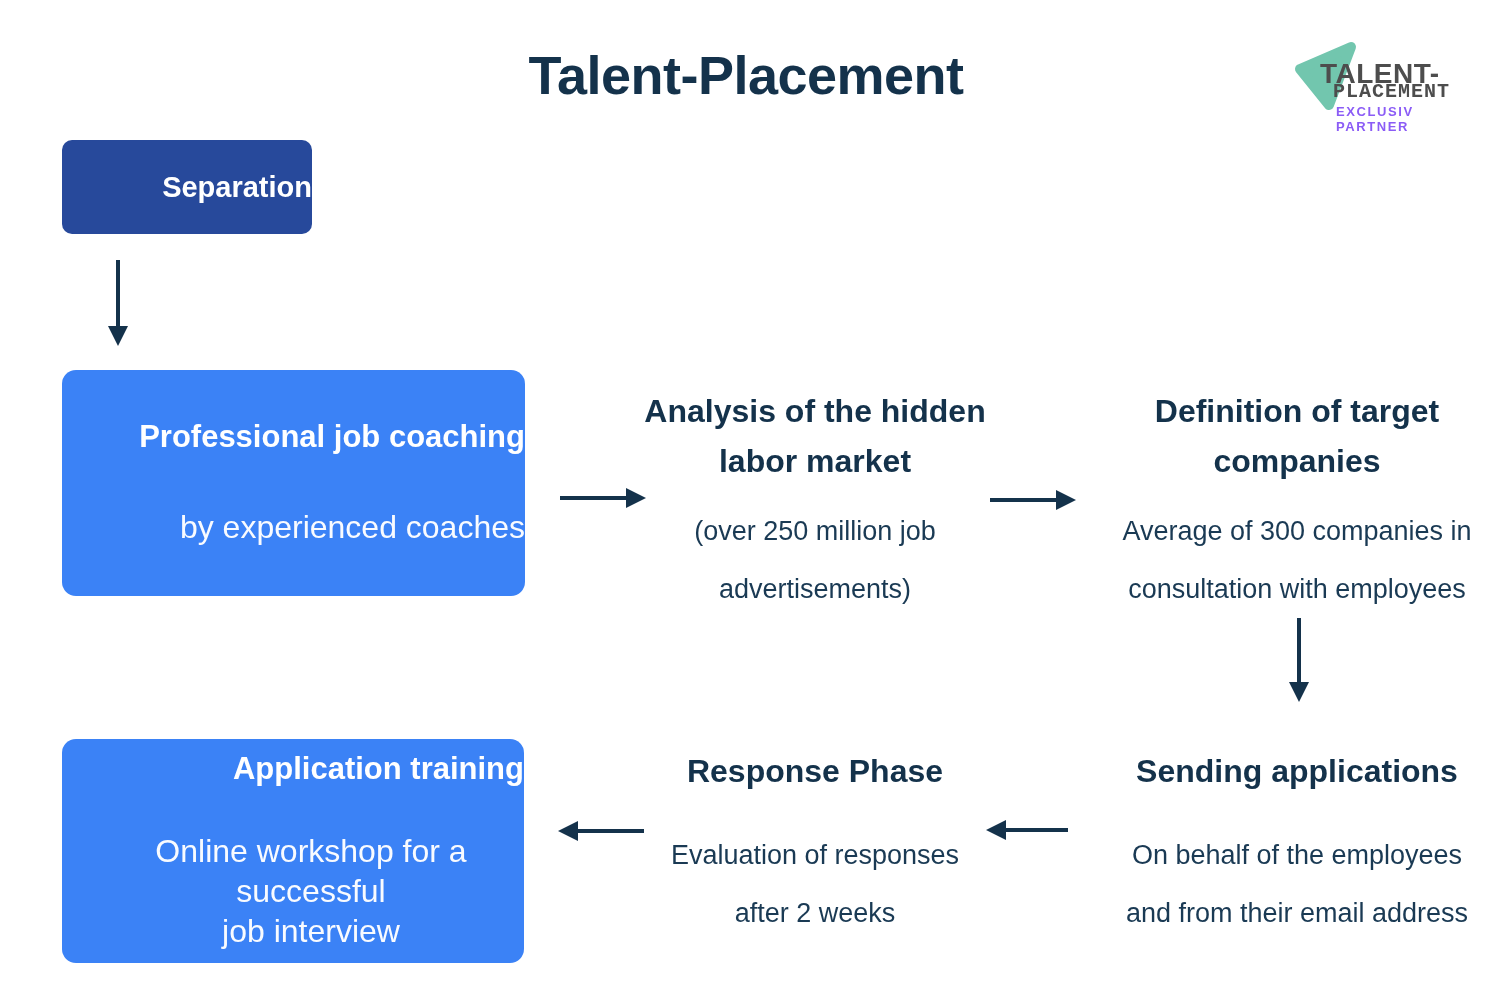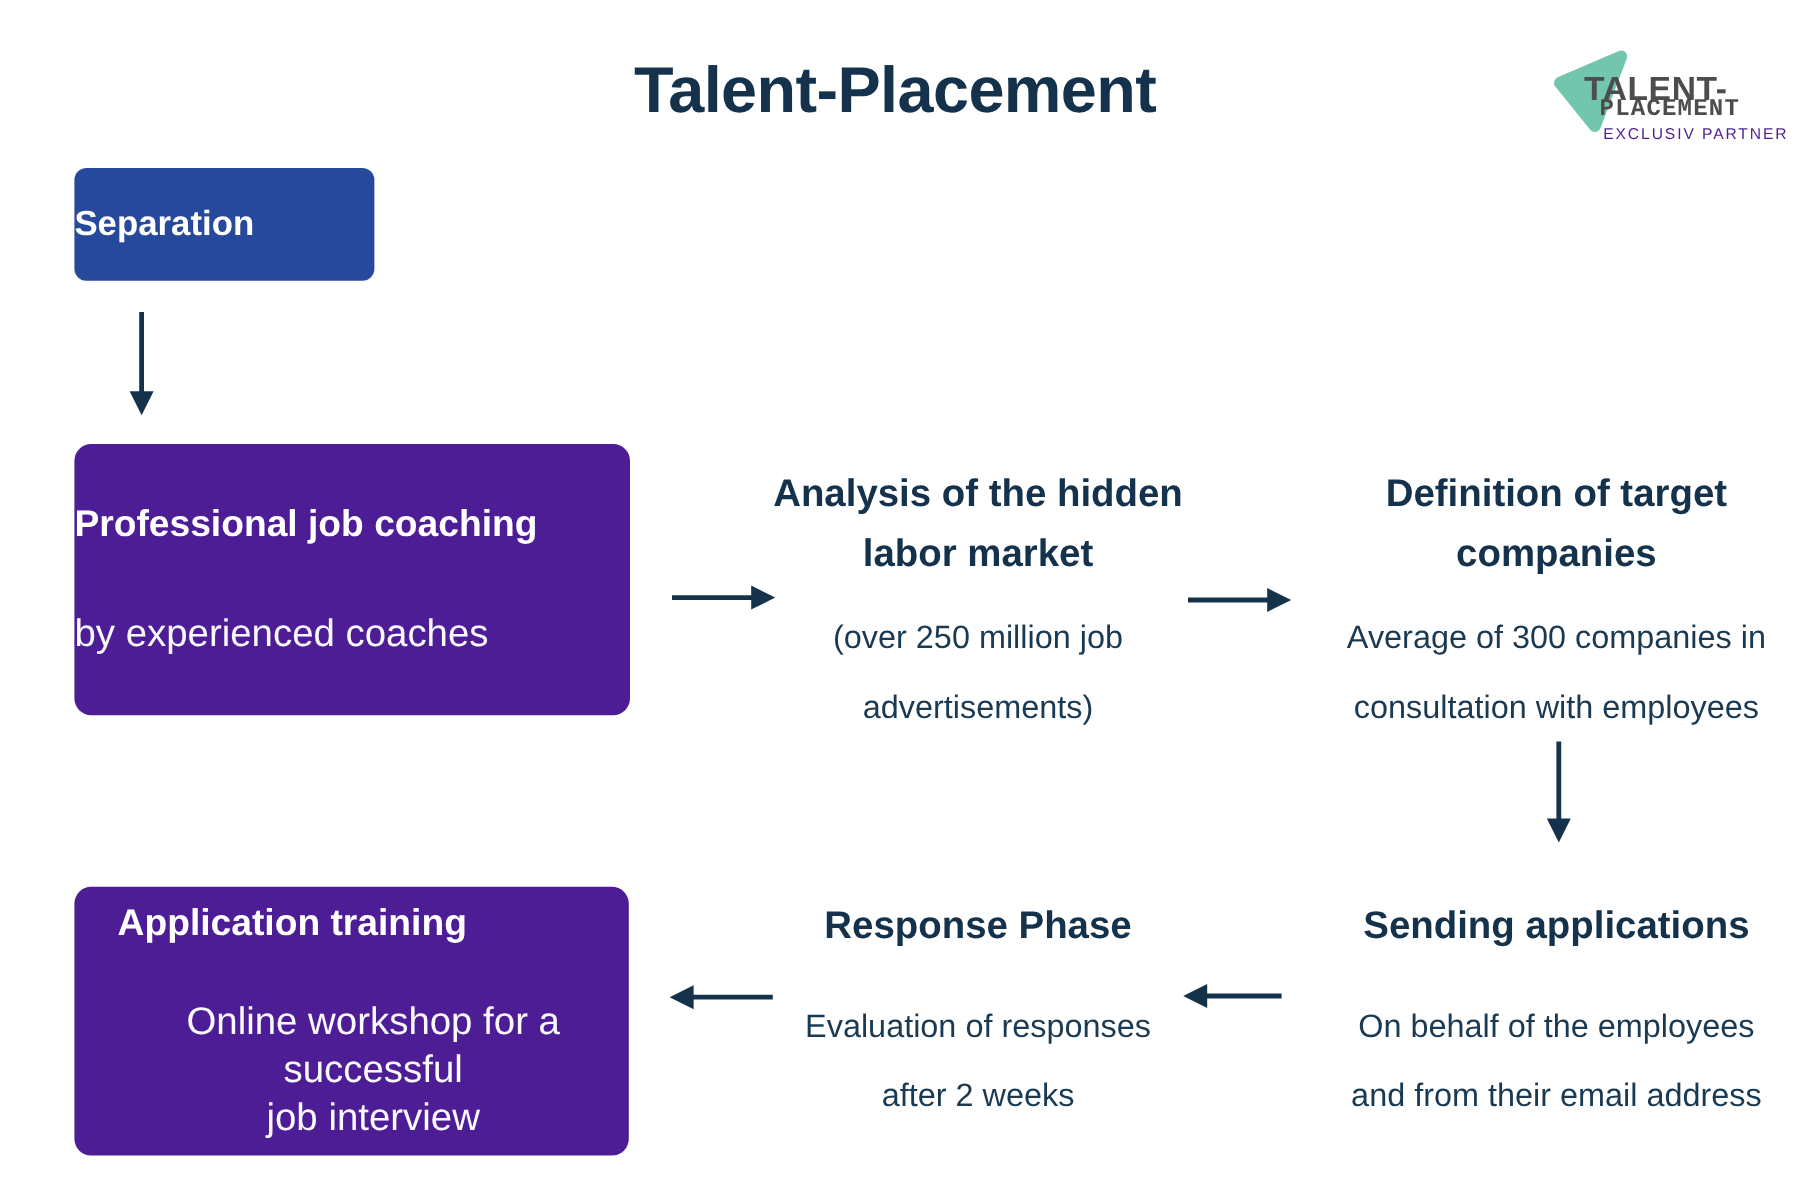--- a/index.html
+++ b/index.html
@@ -27,39 +27,39 @@
   .logo-line1 {
     position: absolute; left: 1320px; top: 58px;
     font-size: 28px; font-weight: 700; color: #4D4D4D; letter-spacing: 0.5px;
   }
   .logo-line2 {
     position: absolute; left: 1333px; top: 80px;
     font-size: 20px; font-weight: 700; color: #4D4D4D; letter-spacing: 1px; font-family: Liberation Mono, monospace;
   }
   .logo-tagline {
     position: absolute; left: 1336px; top: 104px;
-    font-size: 13px; font-weight: 400; color: #4c1d95; letter-spacing: 1.6px;
+    font-size: 13px; font-weight: 700; color: #8b5cf6; letter-spacing: 1.6px;
   }
   
   .box {
     position: absolute;
     display: flex;
     flex-direction: column;
-    align-items: flex-start;
+    align-items: flex-end;
     justify-content: center;
     text-align: center;
     color: #ffffff;
   }
   .box-dark {
     left: 62px; top: 140px; width: 250px; height: 94px;
     background: #27499B; border-radius: 10px;
     font-size: 29px; font-weight: 700;
   }
   .box-blue {
-    background: #4c1d95; border-radius: 14px;
+    background: #3b82f6; border-radius: 14px;
   }
   .box-coaching { left: 62px; top: 370px; width: 463px; height: 226px; gap: 52px; }
   .box-training { left: 62px; top: 739px; width: 462px; height: 224px; gap: 44px; padding-left: 36px; }
   .box-title { font-size: 31px; font-weight: 700; }
   .box-sub {
     font-size: 32px; font-weight: 400; line-height: 40px;
     color: rgba(255,255,255,0.97); white-space: pre-line;
   }
   
   .flow-title {

